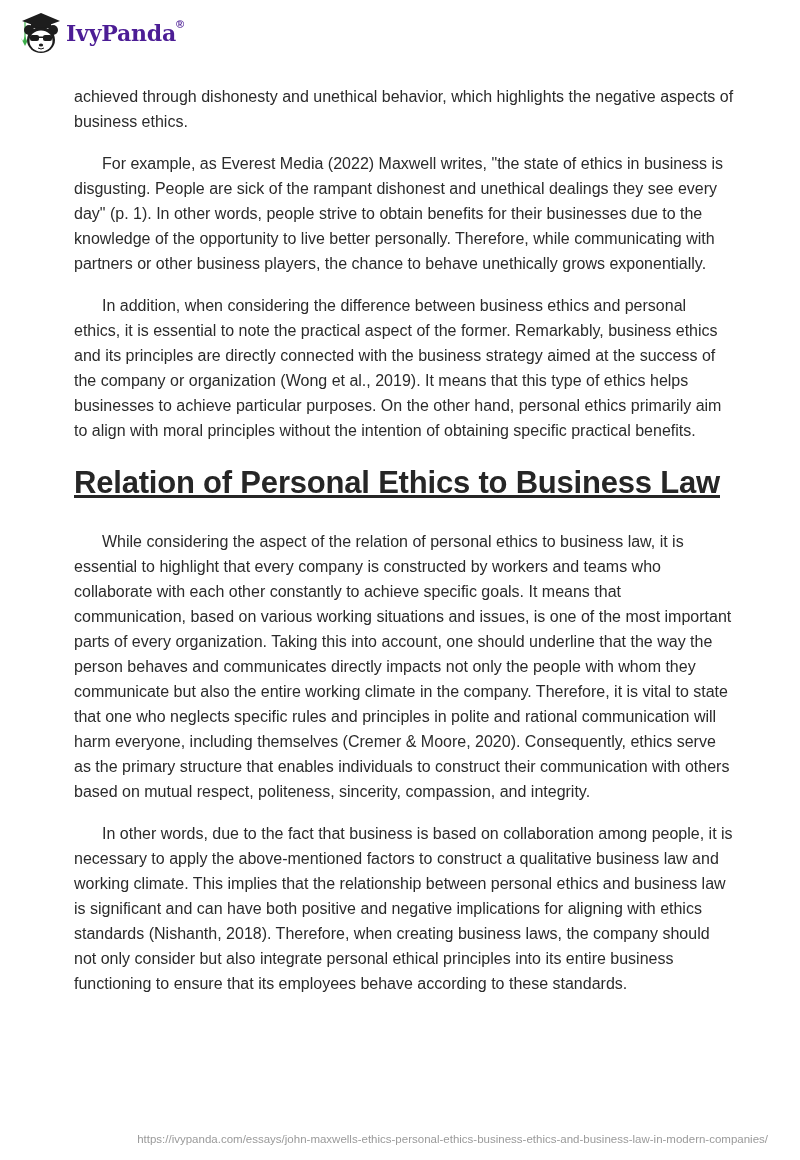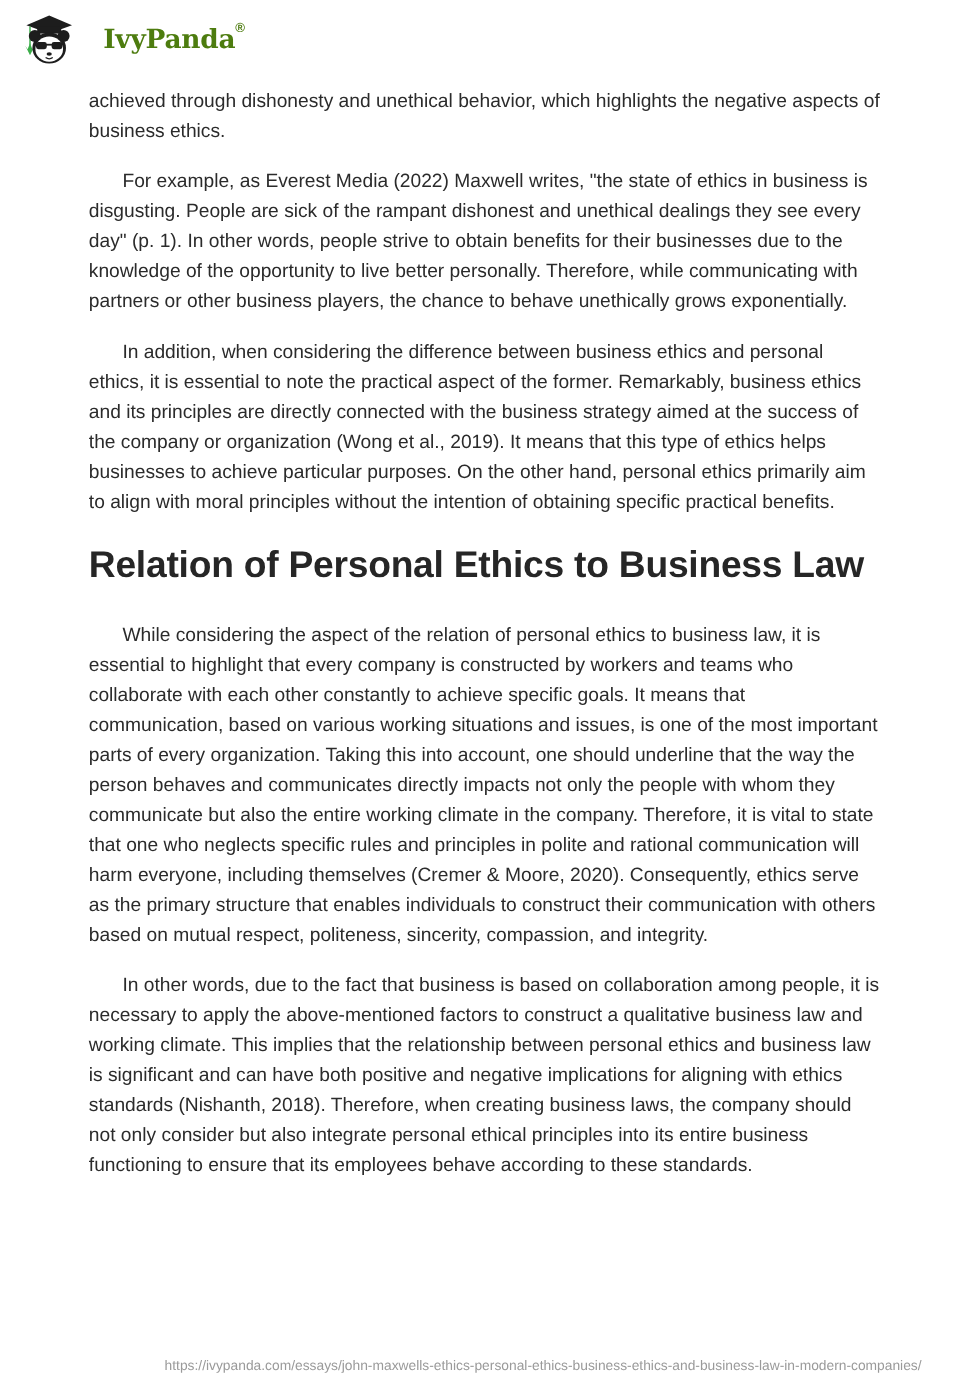--- a/index.html
+++ b/index.html
@@ -30,22 +30,22 @@
     }
     .logo-icon {
       width: 50px;
       height: 50px;
       display: block;
     }
     .logo-text {
       font-family: "DejaVu Serif", serif;
       font-weight: bold;
       font-size: 22px;
-      color: #4d7c0f;
-      margin-left: 20px;
+      color: #4c1d95;
+      margin-left: 0;
       letter-spacing: -0.2px;
     }
     .logo-text sup {
       font-size: 11px;
       vertical-align: top;
       position: relative;
       top: -2px;
       font-family: "Liberation Sans", sans-serif;
     }
     .doc-title {
@@ -58,33 +58,34 @@
     }
     .content {
       position: absolute;
       left: 74px;
       top: 72px;
       width: 660px;
     }
     .para {
       font-size: 16px;
       line-height: 25px;
-      margin: 0 0 17px 0;
+      margin: 12px 0 17px 0;
       color: #2b2b2b;
     }
     .para.indent {
       text-indent: 28px;
     }
     .heading {
       font-size: 31px;
       font-weight: bold;
       color: #262626;
       margin: 22px 0 28px 0;
       line-height: 36px;
       letter-spacing: -0.2px;
+      text-decoration: underline;
     }
     .footer-url {
       position: absolute;
       right: 32px;
       top: 1133px;
       font-size: 11.5px;
       color: #9a9a9a;
       white-space: nowrap;
     }
   </style>

